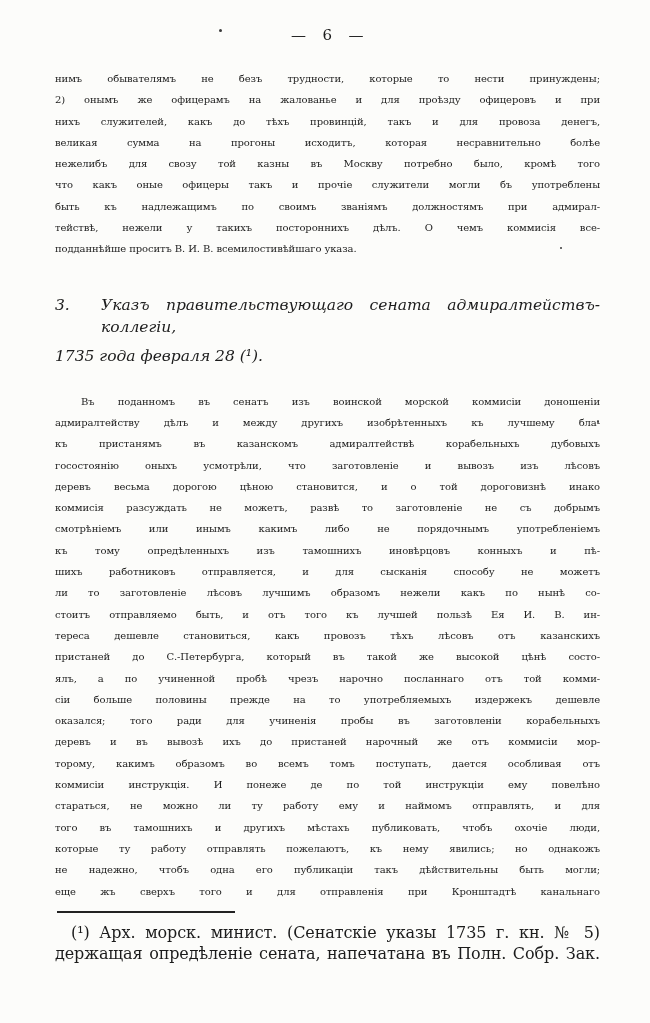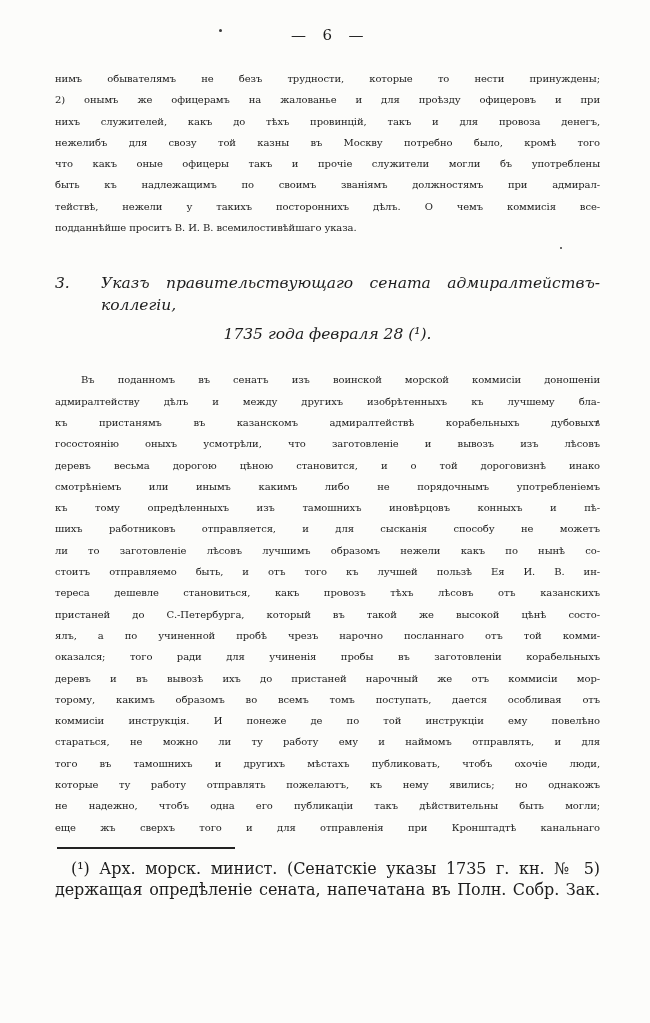--- a/index.html
+++ b/index.html
@@ -36,21 +36,21 @@
   .tline.flush { text-align-last: left; }
   .indent-first .tline:first-child { text-indent: 26px; }
   .section-heading {
     font-style: italic;
     font-size: 15.5px;
     margin: 34px 0 24px 0;
   }
   .heading-line1 { display: flex; line-height: 22px; }
   .heading-num { width: 46px; flex: 0 0 auto; }
   .heading-title { flex: 1 1 auto; text-align: justify; text-align-last: justify; }
-  .heading-line2 { text-align: center; line-height: 22px; margin-top: 7px; }
+  .heading-line2 { text-align: left; line-height: 22px; margin-top: 7px; }
   .decree-body { margin-top: 10px; }
   .footnote-rule {
     width: 178px;
     height: 0;
     border-top: 2px solid #222;
     margin: 9px 0 9px 2px;
   }
   .footnote .tline {
     font-size: 16px;
     line-height: 21.5px;
@@ -72,20 +72,21 @@
   <div class="speck speck-3"></div>
 
   <div class="page-header">
     <span class="dash">—</span><span>6</span><span class="dash">—</span>
   </div>
 
   <div class="para">
       <div class="tline">нимъ обывателямъ не безъ трудности,  которые то нести принуждены;</div>
       <div class="tline">2) онымъ же офицерамъ на жалованье и для проѣзду офицеровъ и при</div>
       <div class="tline">нихъ служителей, какъ до тѣхъ провинцій, такъ и для провоза денегъ,</div>
+      <div class="tline">великая сумма на прогоны исходитъ, которая несравнительно болѣе</div>
       <div class="tline">нежелибъ для свозу той казны въ Москву потребно было, кромѣ того</div>
       <div class="tline">что какъ оные офицеры такъ и прочіе служители могли бъ употреблены</div>
       <div class="tline">быть къ надлежащимъ по своимъ званіямъ должностямъ при адмирал-</div>
       <div class="tline">тействѣ, нежели у такихъ постороннихъ дѣлъ. О чемъ коммисія все-</div>
       <div class="tline flush">подданнѣйше проситъ В. И. В. всемилостивѣйшаго указа.</div>
     </div>
 
   <div class="section-heading">
     <div class="heading-line1">
       <span class="heading-num">3.</span>
@@ -93,28 +94,30 @@
     </div>
     <div class="heading-line2">1735 года февраля 28 (¹).</div>
   </div>
 
   <div class="para decree-body indent-first">
       <div class="tline">Въ поданномъ въ сенатъ изъ воинской морской коммисіи доношеніи</div>
       <div class="tline">адмиралтейству дѣлъ и между другихъ изобрѣтенныхъ къ лучшему бла-</div>
       <div class="tline">къ пристанямъ въ казанскомъ адмиралтействѣ корабельныхъ дубовыхъ</div>
       <div class="tline">госостоянію оныхъ усмотрѣли, что заготовленіе и вывозъ изъ лѣсовъ</div>
       <div class="tline">деревъ весьма дорогою цѣною становится, и о той дороговизнѣ инако</div>
+      <div class="tline">коммисія разсуждать не можетъ, развѣ то заготовленіе не съ добрымъ</div>
       <div class="tline">смотрѣніемъ или инымъ какимъ либо не порядочнымъ употребленіемъ</div>
       <div class="tline">къ тому опредѣленныхъ изъ тамошнихъ иновѣрцовъ конныхъ и пѣ-</div>
       <div class="tline">шихъ работниковъ отправляется, и для сысканія способу не можетъ</div>
       <div class="tline">ли то заготовленіе лѣсовъ лучшимъ образомъ нежели какъ по нынѣ со-</div>
       <div class="tline">стоитъ отправляемо быть, и отъ того къ лучшей пользѣ Ея И. В. ин-</div>
       <div class="tline">тереса дешевле становиться, какъ провозъ тѣхъ лѣсовъ отъ казанскихъ</div>
       <div class="tline">пристаней до С.-Петербурга, который въ такой же высокой цѣнѣ состо-</div>
       <div class="tline">ялъ, а по учиненной пробѣ чрезъ нарочно посланнаго отъ той комми-</div>
+      <div class="tline">сіи больше половины прежде на то употребляемыхъ издержекъ дешевле</div>
       <div class="tline">оказался; того ради для учиненія пробы въ заготовленіи корабельныхъ</div>
       <div class="tline">деревъ и въ вывозѣ ихъ до пристаней нарочный же отъ коммисіи мор-</div>
       <div class="tline">торому, какимъ образомъ во всемъ томъ поступать, дается особливая отъ</div>
       <div class="tline">коммисіи инструкція. И понеже де по той инструкціи ему повелѣно</div>
       <div class="tline">стараться, не можно ли ту работу ему и наймомъ отправлять, и для</div>
       <div class="tline">того въ тамошнихъ и другихъ мѣстахъ публиковать, чтобъ охочіе люди,</div>
       <div class="tline">которые ту работу отправлять пожелаютъ, къ нему явились; но однакожъ</div>
       <div class="tline">не надежно, чтобъ одна его публикаціи такъ дѣйствительны быть могли;</div>
       <div class="tline">еще жъ сверхъ того и для отправленія при Кронштадтѣ канальнаго</div>
     </div>

